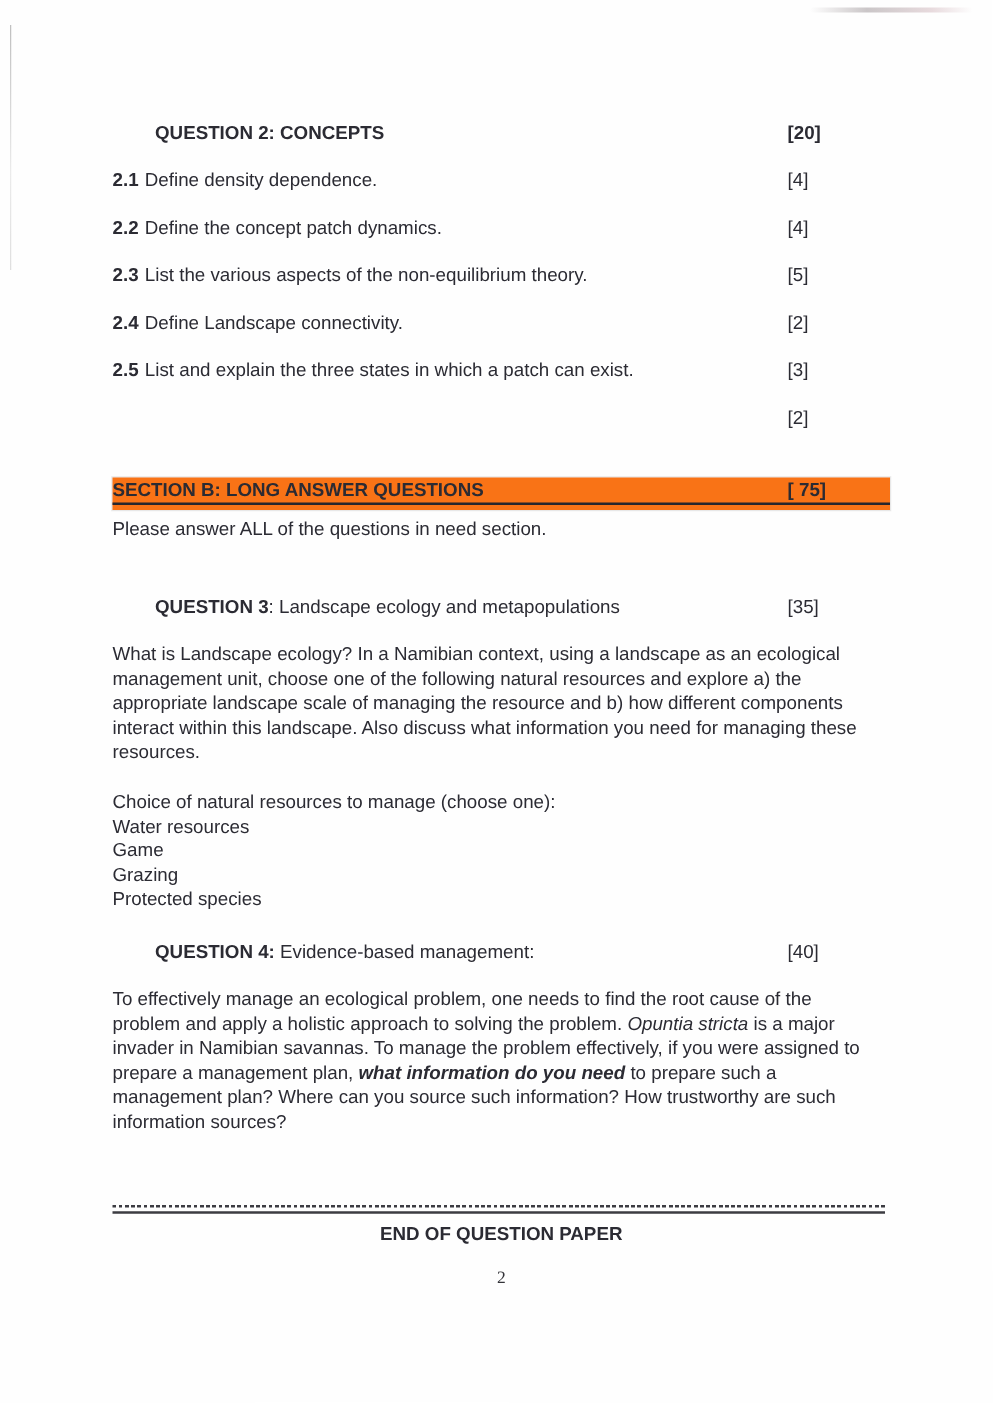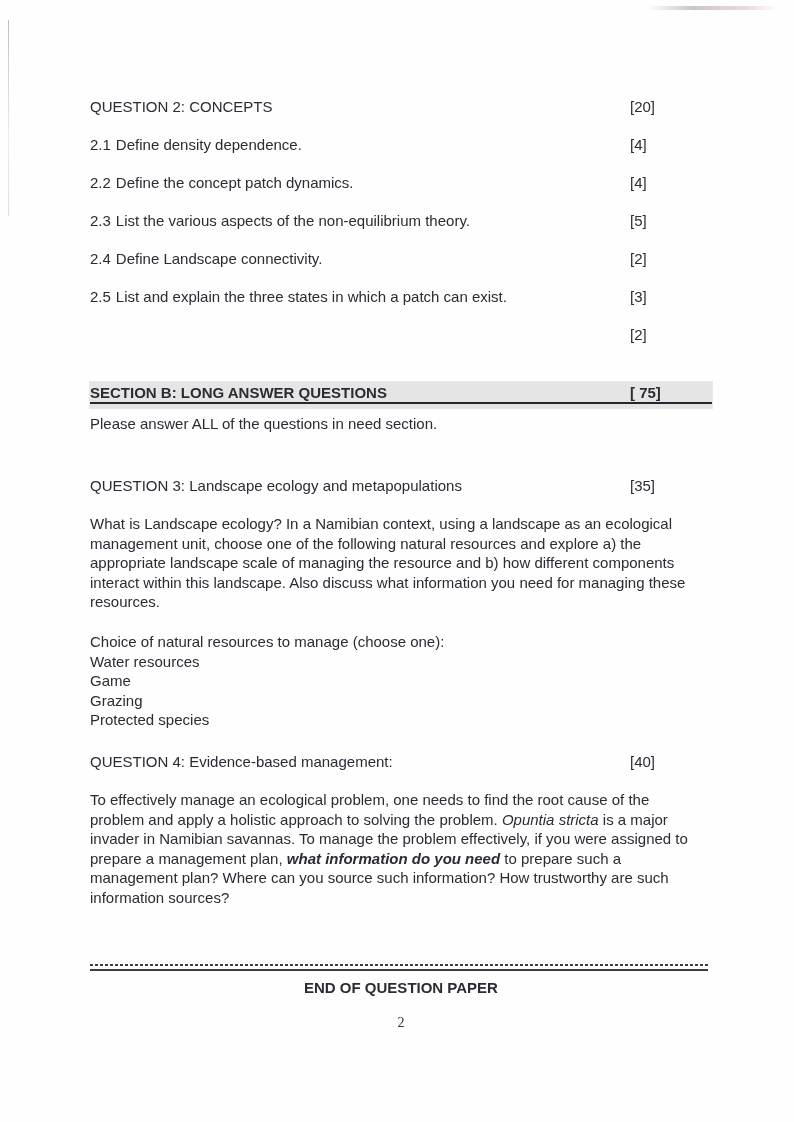--- a/index.html
+++ b/index.html
@@ -34,40 +34,40 @@
     width: 1px;
     height: 196px;
     background: linear-gradient(180deg, rgba(185,185,185,0.9), rgba(200,200,200,0.35) 60%, rgba(210,210,210,0.7));
   }
   .content {
     position: absolute;
     left: 90px;
     top: 96px;
     width: 622px;
   }
-  .bold { font-weight: normal; }
+  .bold { font-weight: bold; margin-left: 34px; }
   .q-row {
     display: flex;
     align-items: flex-start;
     line-height: 21px;
     margin-bottom: 17px;
   }
   .q-text { flex: 1 1 auto; padding-right: 8px; }
   .q-marks {
     flex: 0 0 82px;
     margin-left: auto;
     text-align: left;
     width: 82px;
   }
-  .q-row .q-num { font-weight: normal; margin-right: 5px; }
+  .q-row .q-num { font-weight: bold; margin-right: 5px; }
   .q2-header { margin-bottom: 17px; }
   
   .section-band {
     margin-top: 37px;
-    background: #e5e5e5;
+    background: #f97316;
     box-shadow: 0 0 0 1px rgba(217,217,217,0.6);
     padding: 2px 0 4px 0;
   }
   .section-band-inner {
     display: flex;
     border-bottom: 2.5px solid #26262e;
     padding-bottom: 1px;
     font-weight: bold;
   }
   .section-band-inner .q-marks { font-weight: bold; }

